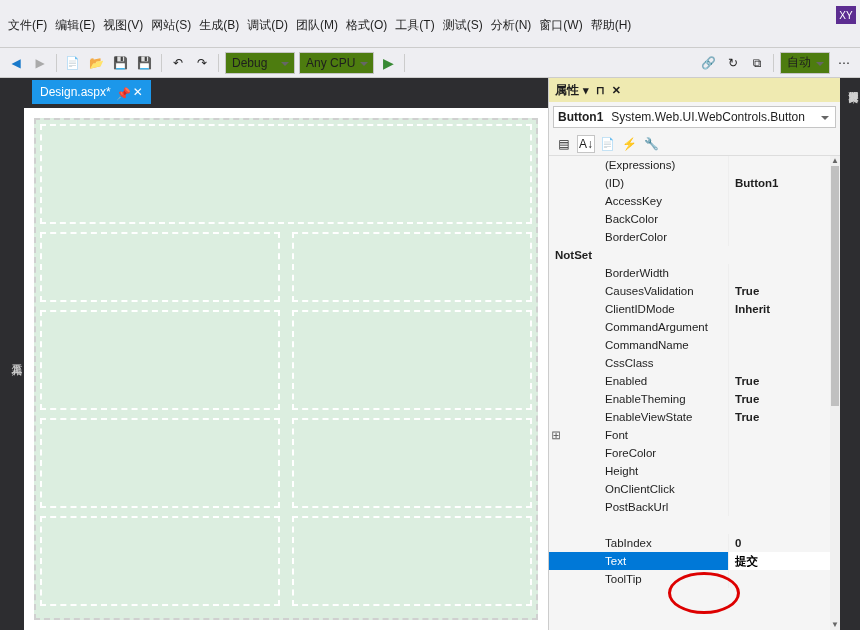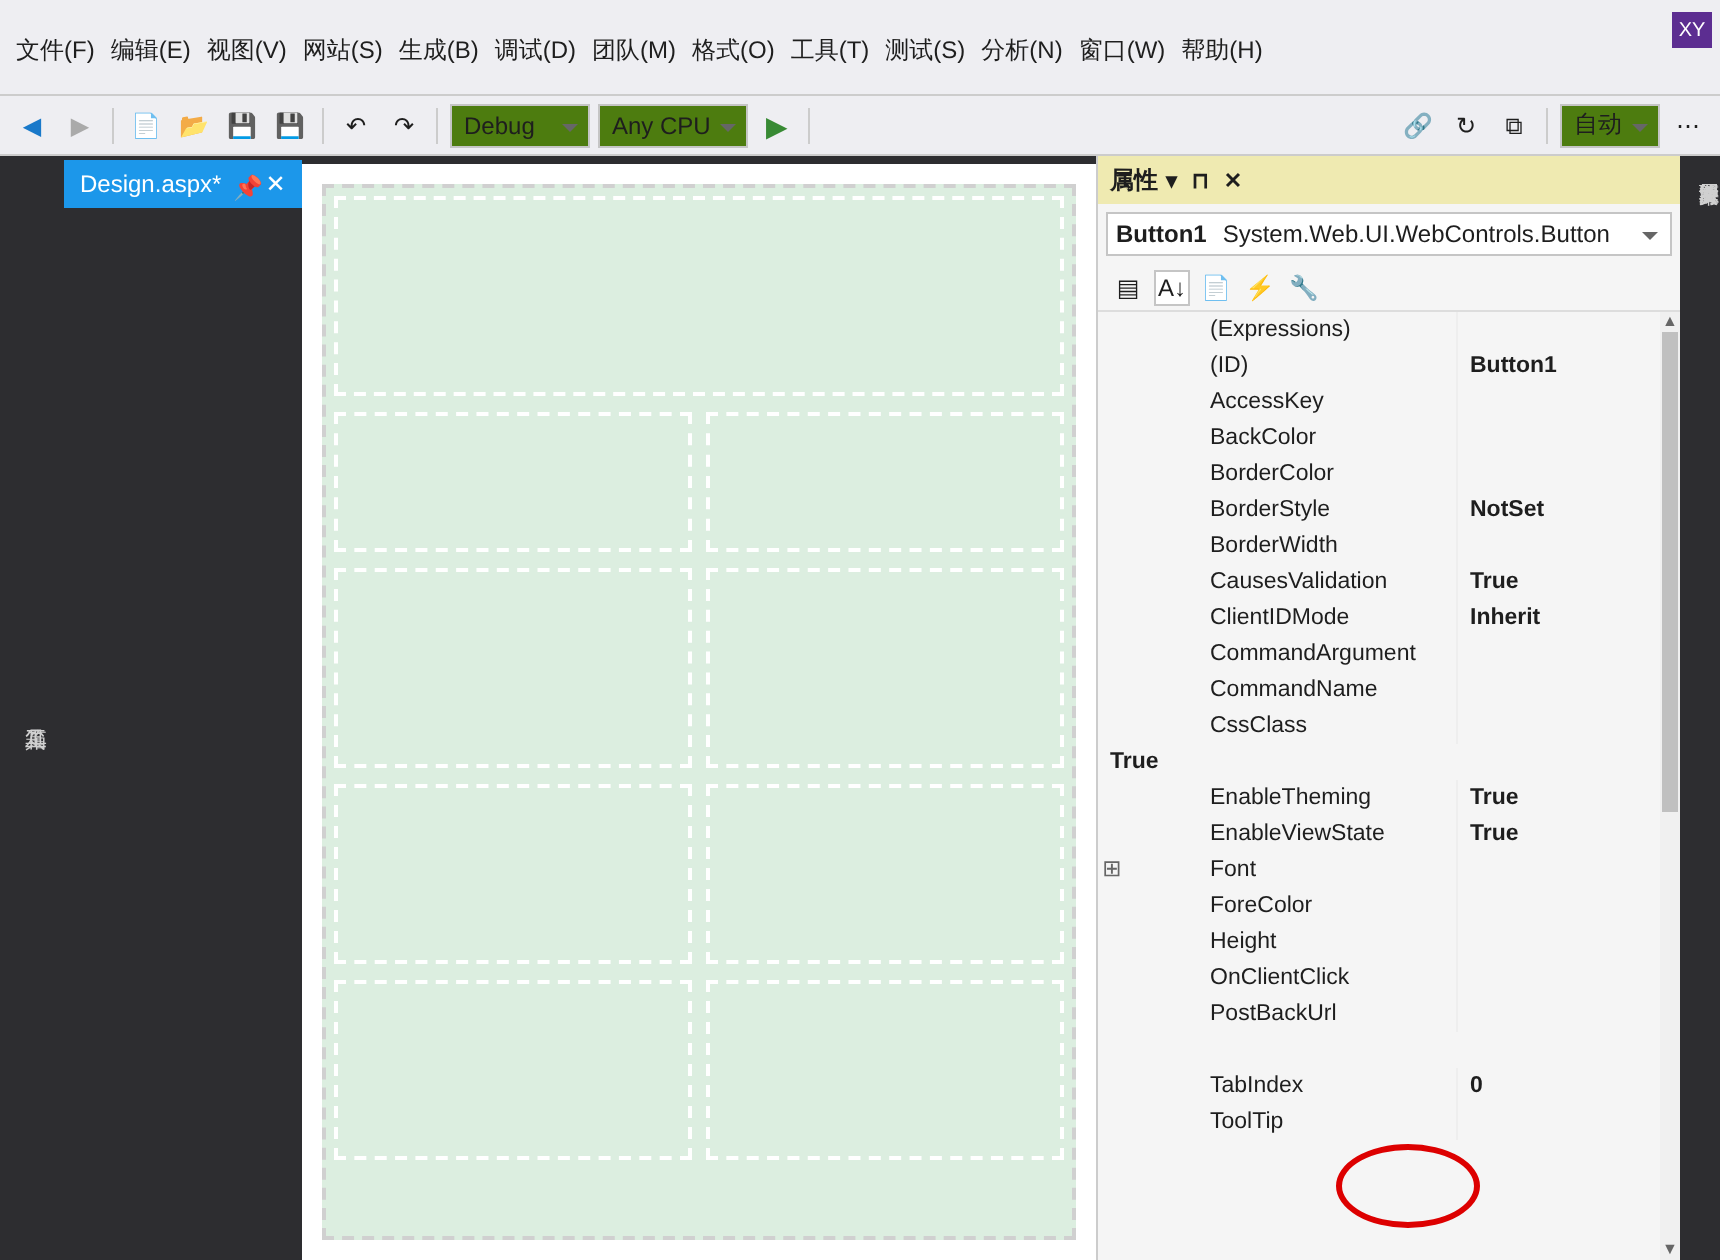--- a/index.html
+++ b/index.html
@@ -13,21 +13,21 @@
   .tb-btn { width: 20px; height: 20px; display: inline-flex; align-items: center; justify-content: center; }
   .tb-sep { width: 1px; height: 18px; background: #ccc; margin: 0 2px; }
   .tb-combo { height: 22px; border: 1px solid #c5c5c5; background: #4d7c0f; padding: 0 18px 0 6px; display: inline-flex; align-items: center; position: relative; min-width: 70px; }
   .tb-combo::after { content: ""; position: absolute; right: 5px; top: 9px; border: 4px solid transparent; border-top-color: #666; }
   .play { color: #388a34; font-size: 14px; }
 
   .main { display: flex; height: calc(630px - 78px); background: #2d2d30; }
   .left-rail { width: 24px; background: #2d2d30; color: #d0d0d0; writing-mode: vertical-rl; text-orientation: upright; font-size: 11px; padding-top: 4px; display: flex; justify-content: center; }
   .right-rail { width: 20px; background: #2d2d30; color: #d0d0d0; writing-mode: vertical-rl; text-orientation: upright; font-size: 10px; padding-top: 6px; }
 
-  .doc-area { flex: 1; display: flex; flex-direction: row; background: #2d2d30; }
+  .doc-area { flex: 1; display: flex; flex-direction: column; background: #2d2d30; }
   .tabstrip { height: 26px; display: flex; align-items: flex-end; background: #2d2d30; padding-left: 8px; }
   .tab { height: 24px; background: #1c97ea; color: #fff; padding: 4px 8px; display: flex; align-items: center; gap: 6px; font-size: 12px; }
   .tab .pin { width: 10px; height: 10px; }
   .tab .close { font-size: 12px; }
   .designer { flex: 1; background: #fff; margin: 4px 0 0 0; position: relative; overflow: hidden; }
   .designer-surface { position: absolute; inset: 10px; background: #dceee0; border: 2px dashed #d0d0d0; }
   .gridcell { position: absolute; border: 2px dashed #fff; background: #dceee0; }
 
   .props-panel { width: 292px; background: #f5f5f5; display: flex; flex-direction: column; border-left: 1px solid #ccc; }
   .props-title { height: 24px; background: #efeab1; display: flex; align-items: center; padding: 0 6px; font-weight: bold; }
@@ -167,21 +167,20 @@
           </div>
           <div class="prop-row">
             <div class="k">BackColor</div>
             <div class="v"></div>
           </div>
           <div class="prop-row">
             <div class="k">BorderColor</div>
             <div class="v"></div>
           </div>
           <div class="prop-row">
-            <div class="k">BorderStyle</div>
             <div class="v">NotSet</div>
           </div>
           <div class="prop-row">
             <div class="k">BorderWidth</div>
             <div class="v"></div>
           </div>
           <div class="prop-row">
             <div class="k">CausesValidation</div>
             <div class="v">True</div>
           </div>
@@ -195,20 +194,21 @@
           </div>
           <div class="prop-row">
             <div class="k">CommandName</div>
             <div class="v"></div>
           </div>
           <div class="prop-row">
             <div class="k">CssClass</div>
             <div class="v"></div>
           </div>
           <div class="prop-row">
+            <div class="k">Enabled</div>
             <div class="v">True</div>
           </div>
           <div class="prop-row">
             <div class="k">EnableTheming</div>
             <div class="v">True</div>
           </div>
           <div class="prop-row">
             <div class="k">EnableViewState</div>
             <div class="v">True</div>
           </div>
@@ -231,20 +231,24 @@
           <div class="prop-row">
             <div class="k">PostBackUrl</div>
             <div class="v"></div>
           </div>
           <div class="prop-row">
             <div class="v"></div>
           </div>
           <div class="prop-row">
             <div class="k">TabIndex</div>
             <div class="v">0</div>
+          </div>
+          <div class="prop-row sel">
+            <div class="k">Text</div>
+            <div class="v">提交</div>
           </div>
           <div class="prop-row">
             <div class="k">ToolTip</div>
             <div class="v"></div>
           </div>
         </div>
       <div class="scrollbar">
         <div class="arr" style="top:0">▲</div>
         <div class="thumb"></div>
         <div class="arr" style="bottom:0">▼</div>

